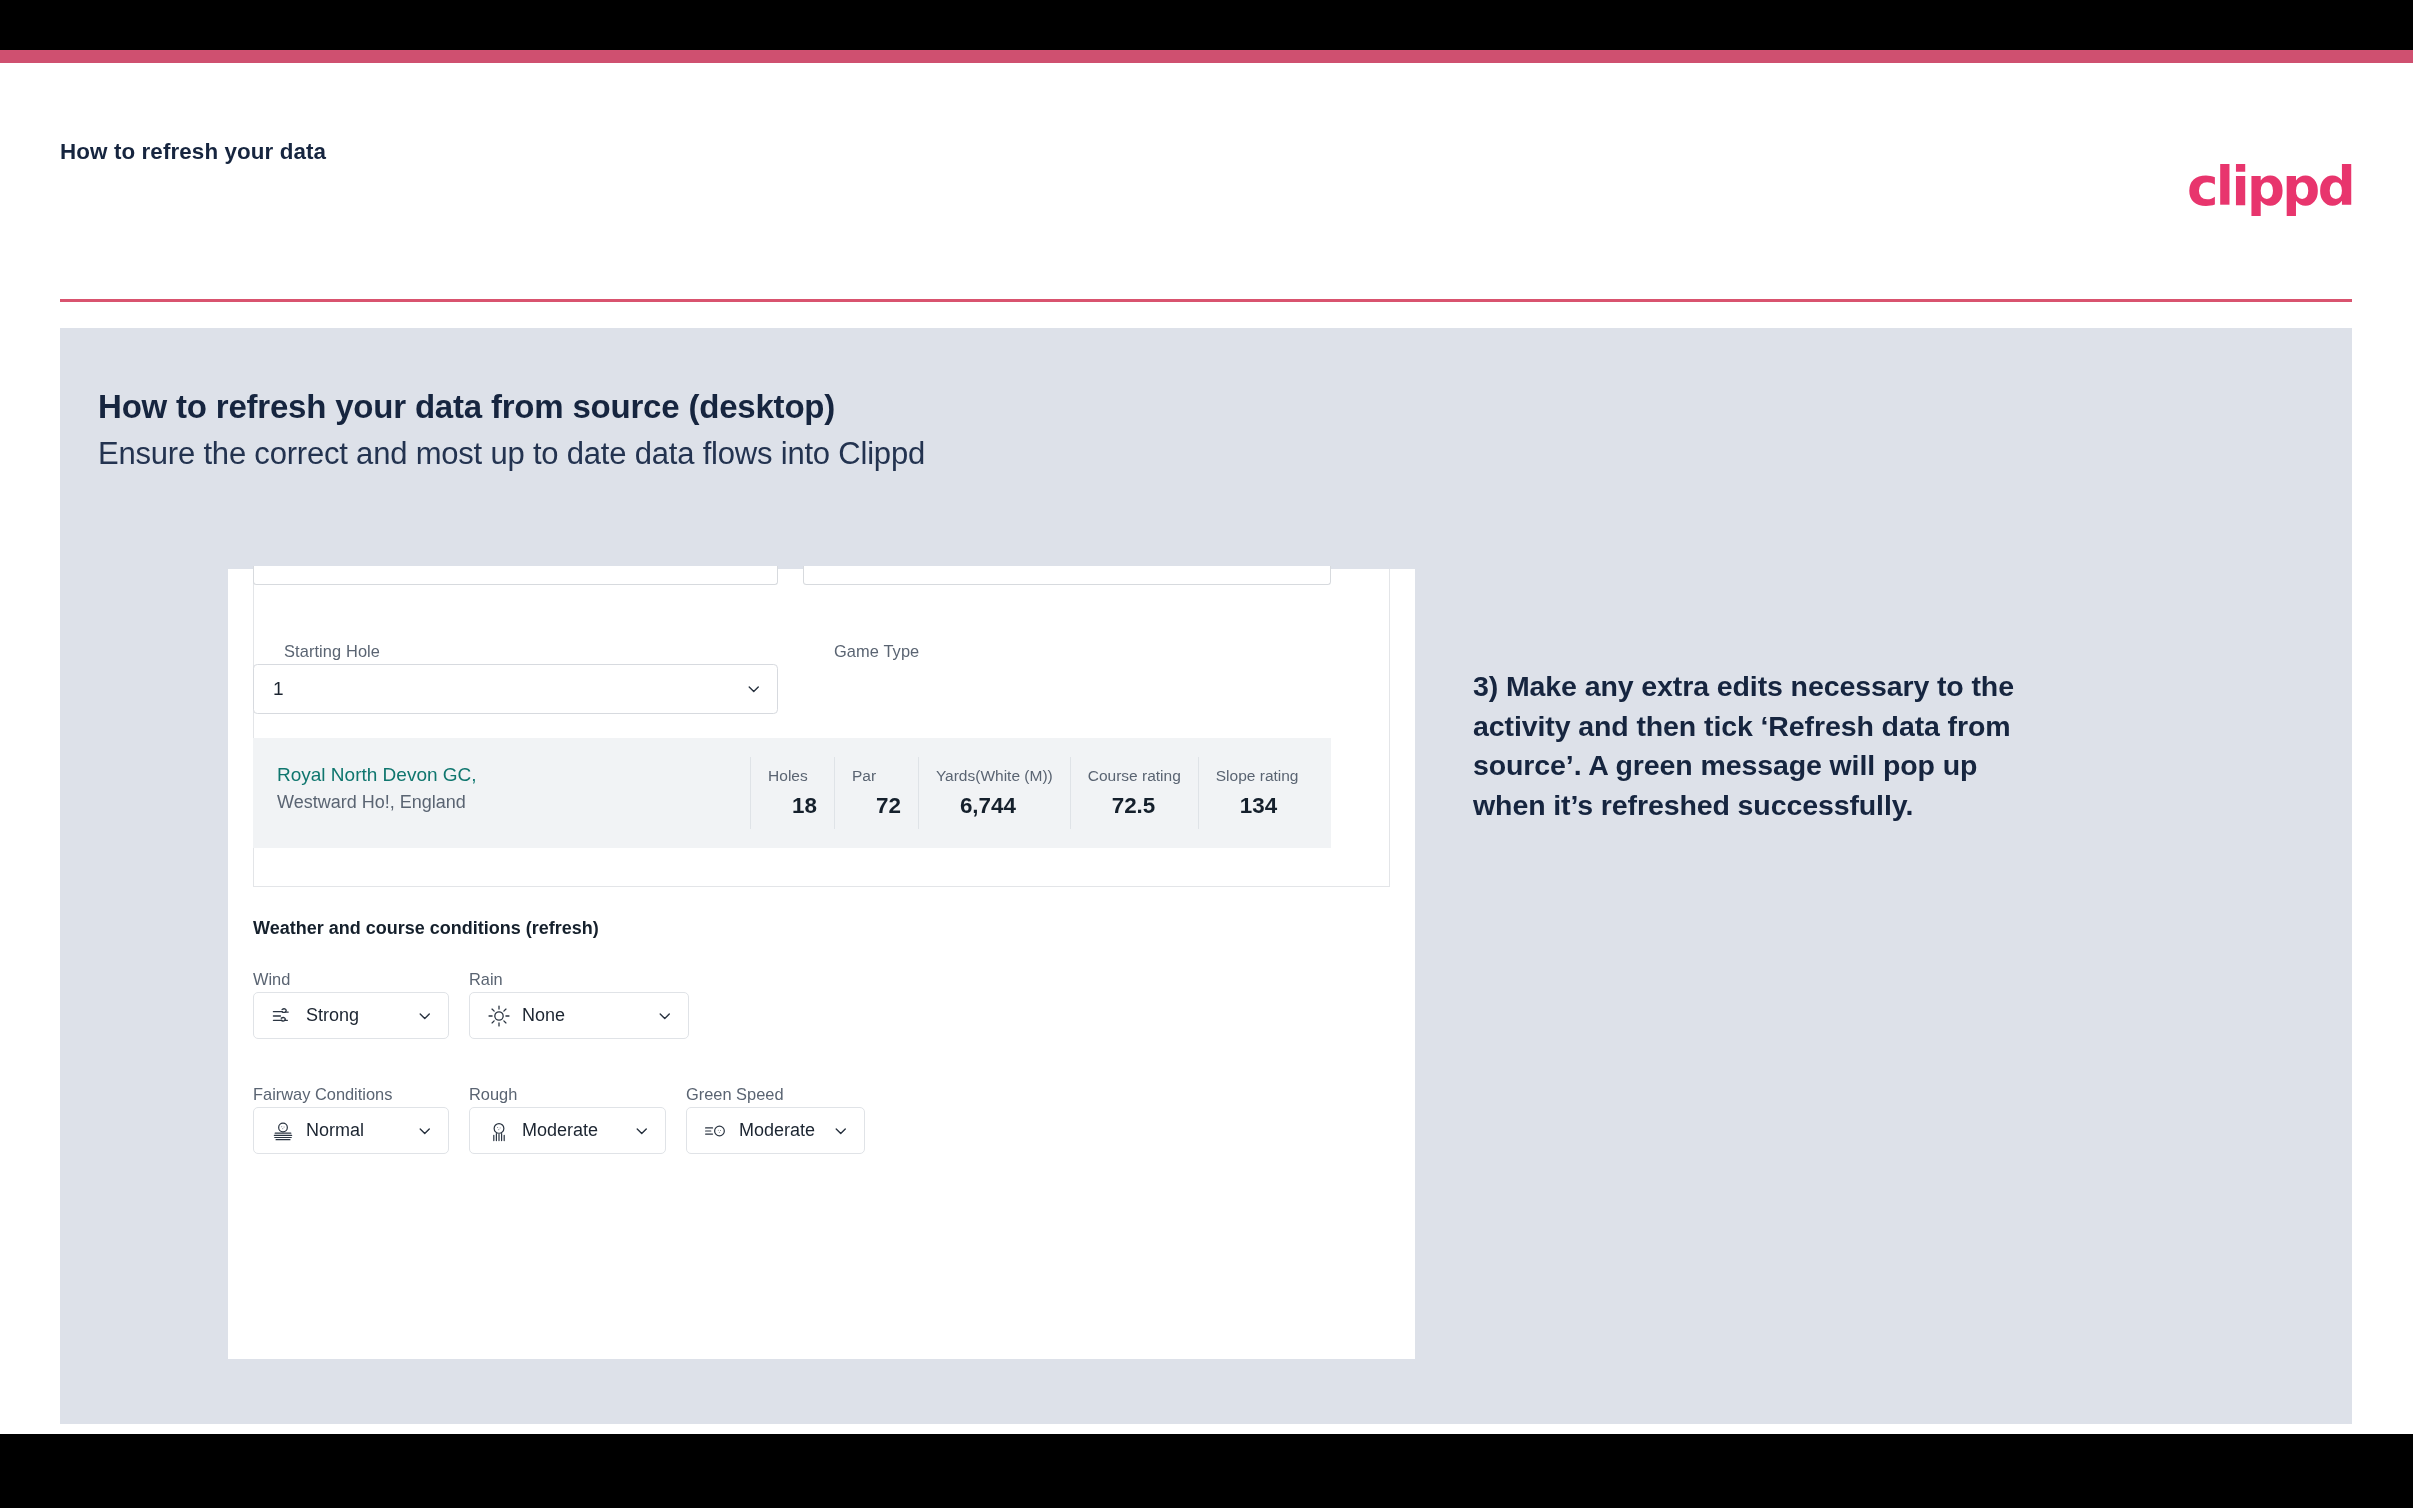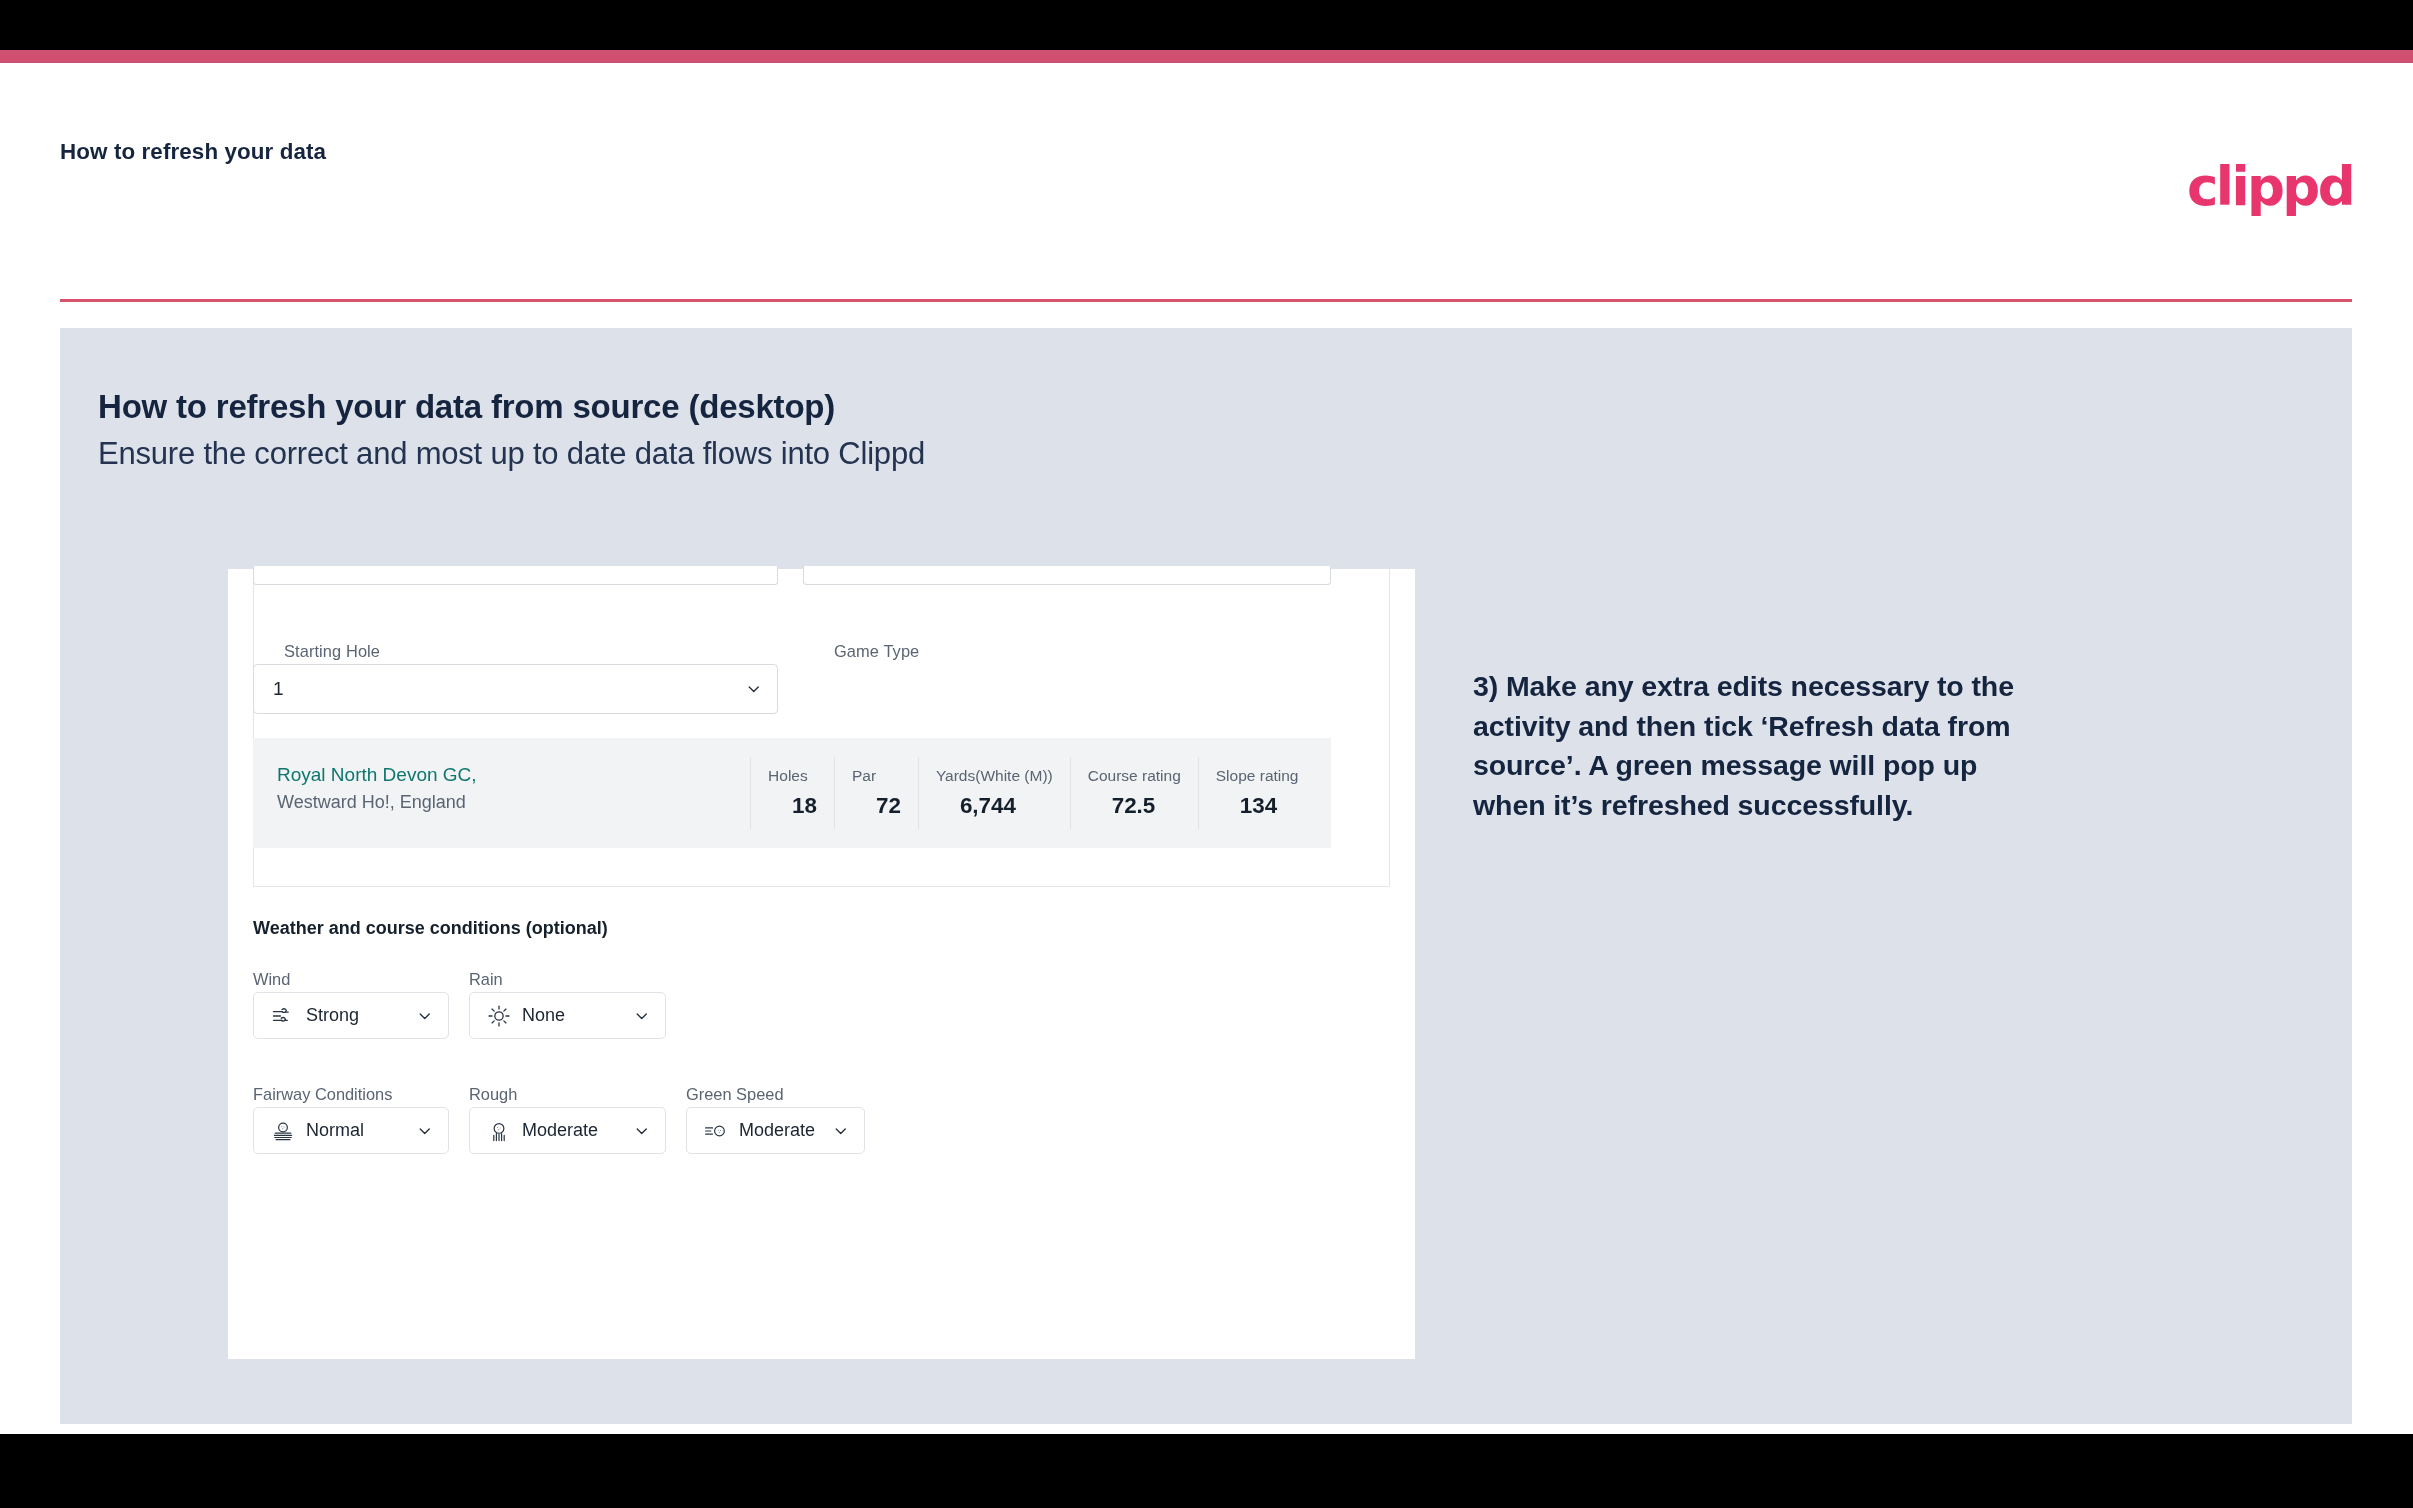--- a/index.html
+++ b/index.html
@@ -193,21 +193,21 @@
             <span class="stat-k">Course rating</span>
             <span class="stat-v">72.5</span>
           </div>
           <div class="stat">
             <span class="stat-k">Slope rating</span>
             <span class="stat-v">134</span>
           </div>
         </div>
       </div>
 
-      <div class="wx-title">Weather and course conditions (optional)</div>
+      <div class="wx-title">Weather and course conditions (refresh)</div>
 
       <div class="wx-lbl" style="left:25px; top:401px;">Wind</div>
       <div class="wx-sel" style="left:25px; top:423px; width:196px;">
         <span class="wx-ic">
           <svg viewBox="0 0 30 30" width="26" height="26" fill="none" stroke="#2b3542" stroke-width="1.6" stroke-linecap="round">
             <line x1="4" y1="10" x2="14" y2="10"></line>
               <line x1="4" y1="15" x2="12" y2="15"></line>
               <line x1="4" y1="20" x2="14" y2="20"></line>
             <path d="M14 7.5c3-2 6 .5 4 2.5-1 1-3 1-4 0"></path>
             <path d="M13 17.5c3-2 6 .5 4 2.5-1 1-3 1-4 0"></path>
@@ -216,21 +216,21 @@
         </span>
         <span class="wx-val">Strong</span>
         <span class="chev">
           <svg viewBox="0 0 24 24" width="15.5" height="15.5" fill="none" stroke="#2b3542" stroke-width="2.2" stroke-linecap="round" stroke-linejoin="round">
               <polyline points="5,9 12,16 19,9"></polyline>
             </svg>
         </span>
       </div>
 
       <div class="wx-lbl" style="left:241px; top:401px;">Rain</div>
-      <div class="wx-sel" style="left:241px; top:423px; width:197px;">
+      <div class="wx-sel" style="left:241px; top:423px; width:220px;">
         <span class="wx-ic">
           <svg viewBox="0 0 30 30" width="26" height="26" fill="none" stroke="#2b3542" stroke-width="1.5" stroke-linecap="round">
             <circle cx="15" cy="15" r="4.8"></circle>
             <line x1="15" y1="3.5" x2="15" y2="7"></line>
               <line x1="15" y1="23" x2="15" y2="26.5"></line>
             <line x1="3.5" y1="15" x2="7" y2="15"></line>
               <line x1="23" y1="15" x2="26.5" y2="15"></line>
             <line x1="7" y1="7" x2="9.4" y2="9.4"></line>
               <line x1="20.6" y1="20.6" x2="23" y2="23"></line>
             <line x1="23" y1="7" x2="20.6" y2="9.4"></line>

